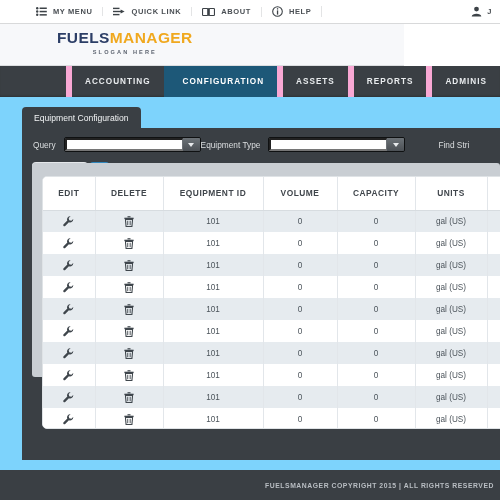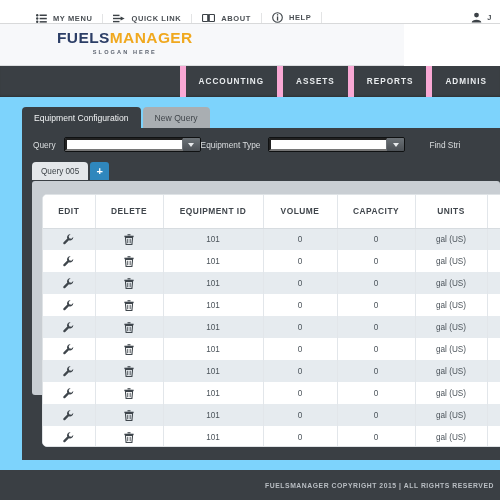--- a/index.html
+++ b/index.html
@@ -11,21 +11,21 @@
     font-family: "Liberation Sans", sans-serif;
     -webkit-font-smoothing: antialiased;
   }
   .app { position: relative; width: 500px; height: 500px; overflow: hidden; }
 
   
   .utilbar {
     position: absolute; top: 0; left: 0; width: 500px; height: 24px;
     background: #ffffff;
     border-bottom: 1px solid #d8d9da;
-    display: flex; align-items: flex-end;
+    display: flex; align-items: center;
   }
   .utilbar .u-spacer-left { width: 26px; border-right: 1px solid #e3e4e5; }
   .util-item {
     display: flex; align-items: center; gap: 6px;
     padding: 0 10px;
     border-right: 1px solid #e3e4e5;
     font-size: 7.5px; letter-spacing: .6px;
     color: #4a4f54; font-weight: bold;
     text-transform: uppercase;
     white-space: nowrap;
@@ -110,21 +110,21 @@
   
   .filterbar {
     position: absolute; left: 0; top: 0; width: 478px; height: 33px;
     display: flex; align-items: center;
   }
   .f-label {
     font-size: 8.3px; color: #dcdfe1; white-space: nowrap;
   }
   .f-label.l1 { margin-left: 11px; }
   .f-label.l2 { }
-  .f-label.l3 { margin-left: 24px; }
+  .f-label.l3 { margin-left: 33px; }
   .combo {
     margin-left: 8px; display: flex; align-items: stretch;
     height: 15px;
     border: 1px solid #0f1112;
     border-radius: 2px; overflow: hidden;
   }
   .combo .cinput {
     background: #ffffff; width: 118px;
     border-right: 1px solid #6c7176;
   }
@@ -153,21 +153,21 @@
   .qadd {
     margin-left: 2px; width: 19px; height: 18px;
     background: #2f87bd; color: #ffffff;
     border-radius: 3px 3px 0 0;
     display: flex; align-items: center; justify-content: center;
     font-size: 11px; font-weight: bold; line-height: 1;
   }
 
   
   .innerpanel {
-    position: absolute; left: 10px; top: 53px;
+    position: absolute; left: 10px; top: 35px;
     width: 468px; height: 214px;
     background: #c9ced3;
     border-radius: 3px;
     padding-left: 8px;
   }
   .tablecard {
     position: absolute; left: 10px; top: 13px;
     width: 460px; height: 253px;
     background: #ffffff;
     border: 1px solid #dfe3e6;
@@ -293,39 +293,39 @@
       </div>
       <div class="logo-sub">SLOGAN HERE</div>
     </div>
   </div>
 
   <div class="mainnav">
     <div class="nav-pad"></div>
     <div class="nav-item">
       <span>ACCOUNTING</span>
     </div>
+    <div class="nav-item active">
+      <span>CONFIGURATION</span>
+    </div>
     <div class="nav-item">
       <span>ASSETS</span>
     </div>
     <div class="nav-item">
       <span>REPORTS</span>
     </div>
     <div class="nav-item">
       <span>ADMINIS</span>
     </div>
   </div>
 
   <div class="pagebody">
 
     <div class="tabstrip">
       <div class="tab active">
         <span>Equipment Configuration</span>
-      </div>
-      <div class="tab inactive">
-        <span>New Query</span>
       </div>
     </div>
 
     <div class="panel">
 
       <div class="filterbar">
         <div class="f-label l1">Query</div>
         <div class="combo">
           <input class="cinput" type="text" value="" placeholder="" style="">
           <span class="cbtn">

